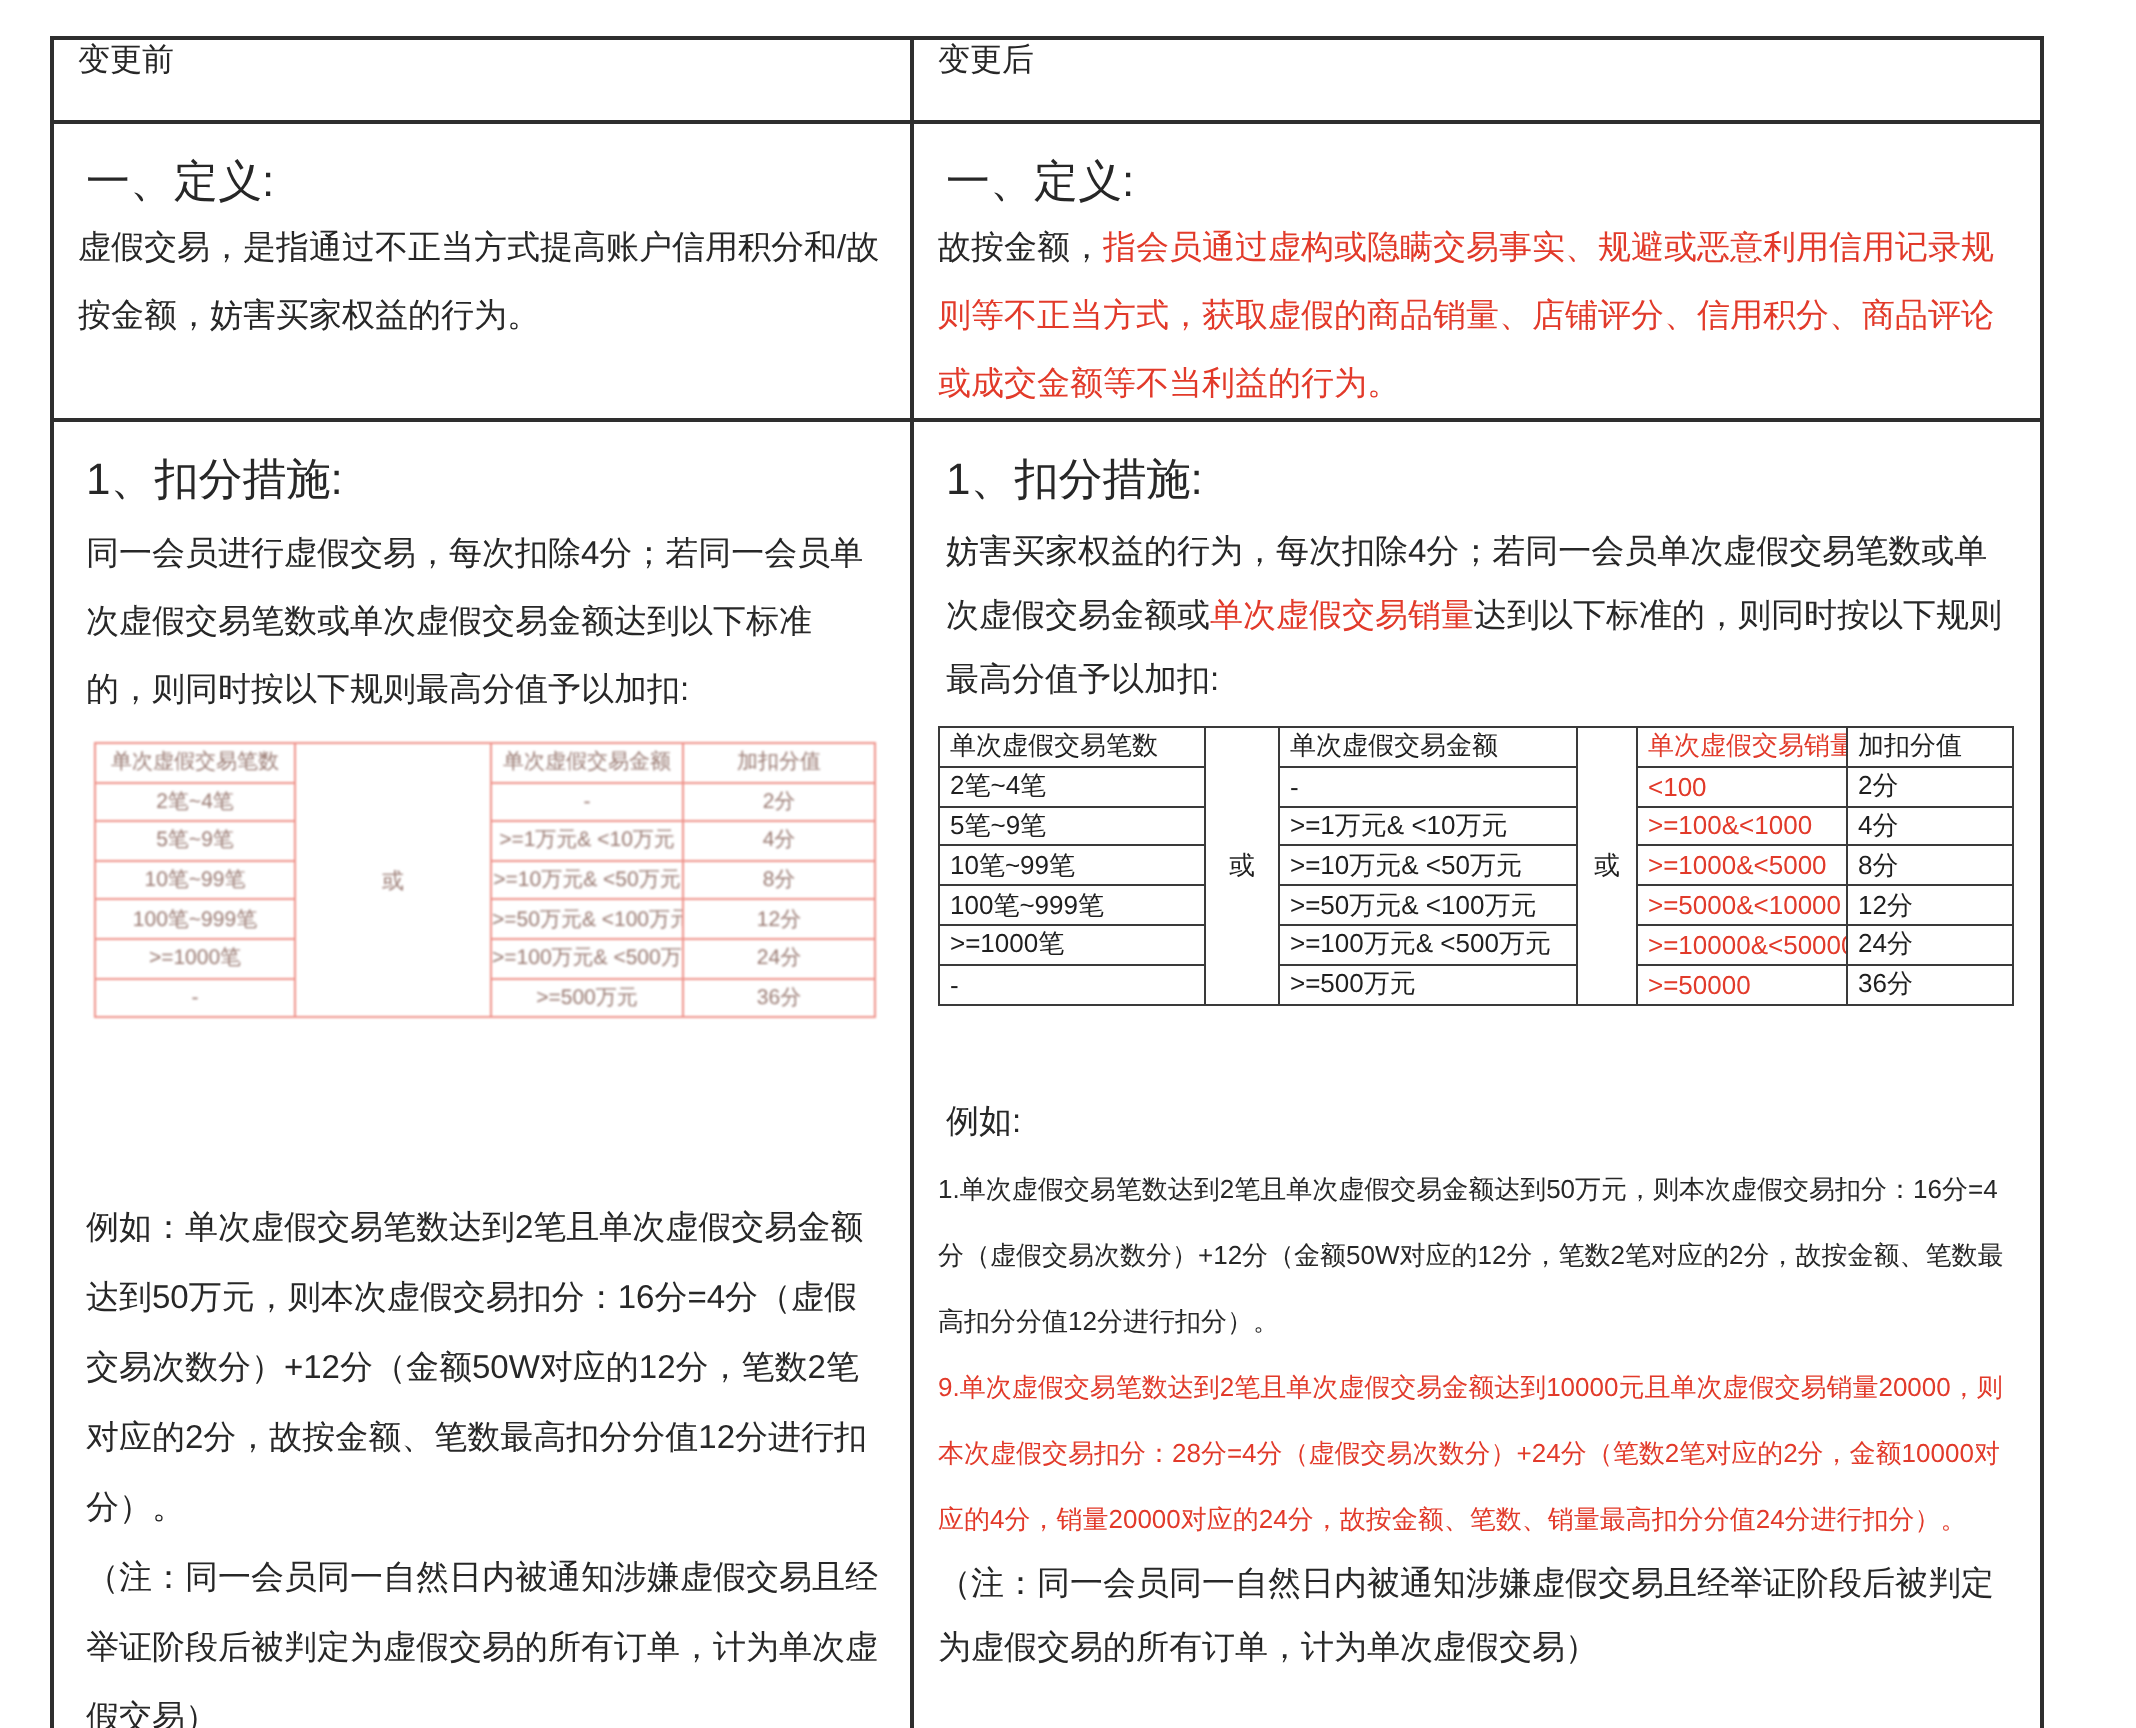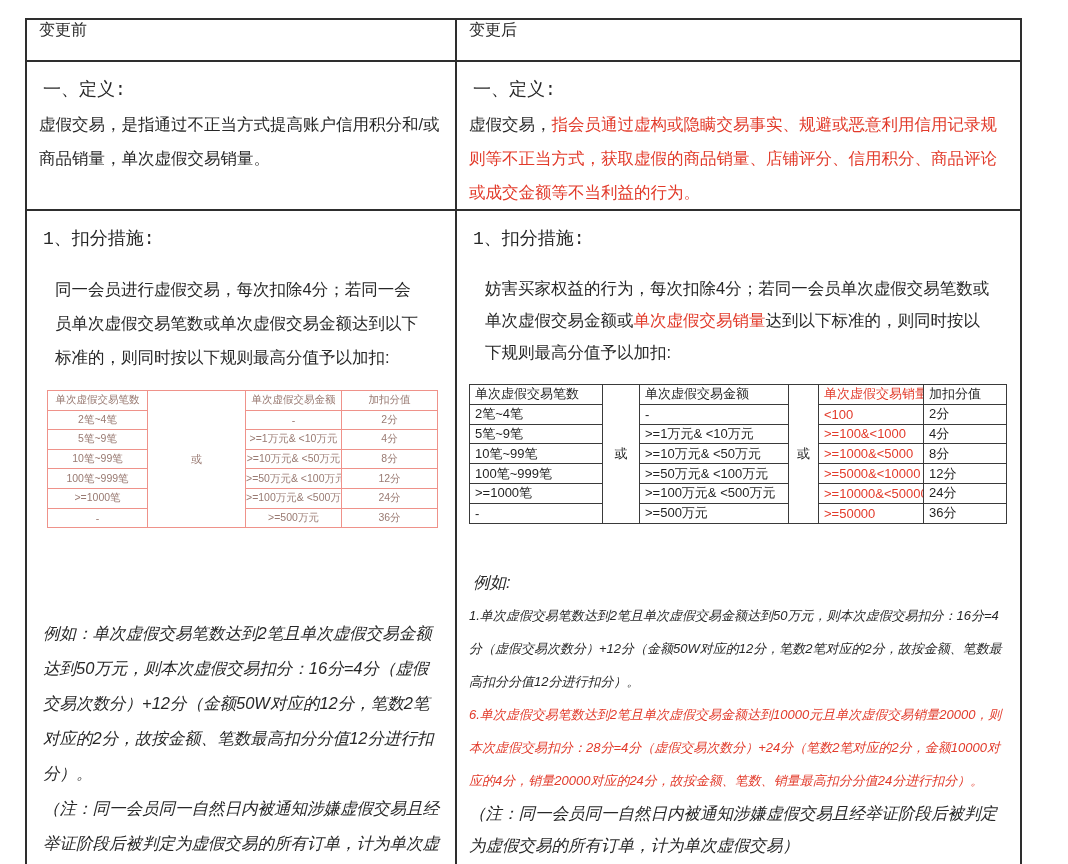--- a/index.html
+++ b/index.html
@@ -3,25 +3,25 @@
 <meta charset="utf-8">
 <style>
   html,body{margin:0;padding:0;background:#ffffff;}
   #page{position:relative;width:1068px;height:864px;background:#ffffff;overflow:hidden;
         font-family:"Liberation Sans","DejaVu Sans",sans-serif;color:#272727;}
   table.outer{position:absolute;left:25px;top:18px;width:995px;border-collapse:collapse;table-layout:fixed;}
   table.outer > tbody > tr > td{border:2px solid #2e2e2e;vertical-align:top;padding:0 14px 0 12px;overflow:hidden;}
   td.hdr{height:40px;vertical-align:middle;font-size:16px;padding-left:10px;}
   tr.def-row > td{height:147px;}
   tr.meas-row > td{height:645px;}
-  .sec-title{margin:12px 0 0 4px;line-height:33px;font-size:18px;font-family:Liberation Mono, monospace;}
-  .para{margin:16px;line-height:34px;font-size:16.5px;}
+  .sec-title{margin:12px 0 0 4px;line-height:33px;font-size:22px;}
+  .para{margin:4px;line-height:34px;font-size:16.5px;}
   .para-def{margin:0;line-height:34px;font-size:16.5px;}
   .red{color:#e23a2a;}
-  .italic{font-style:italic;}
+  .italic{}
   .ex-before{margin:88px 0 0 4px;line-height:35px;font-size:16.5px;}
   .note-before{margin:0 0 0 4px;line-height:35px;font-size:16.5px;}
   .ex-label{margin:42px 0 0 4px;line-height:33px;font-size:16.5px;}
   .ex-item{margin:0;line-height:33px;font-size:13px;}
   .note-after{margin:0;line-height:32px;font-size:16.5px;}
 
   
   table.mini-b{border-collapse:collapse;table-layout:fixed;width:390px;margin:9px 0 0 8px;filter:blur(0.45px);}
   table.mini-b td{border:1px solid #ef928a;font-size:10.5px;color:#997a72;text-align:center;
                   height:18.6px;padding:0;overflow:hidden;white-space:nowrap;}
@@ -44,25 +44,25 @@
       </colgroup>
     <tbody>
       <tr>
         <td class="hdr">变更前</td>
         <td class="hdr">变更后</td>
       </tr>
 
       <tr class="def-row">
         <td>
           <div class="sec-title">一、定义:</div>
-          <p class="para-def">虚假交易，是指通过不正当方式提高账户信用积分和/或商品销量，单次虚假交易销量。</p>
+          <p class="para-def">虚假交易，是指通过不正当方式提高账户信用积分和/故按金额，妨害买家权益的行为。</p>
         </td>
         <td>
           <div class="sec-title">一、定义:</div>
-          <p class="para-def"><span>虚假交易，</span><span class="red">指会员通过虚构或隐瞒交易事实、规避或恶意利用信用记录规则等不正当方式，获取虚假的商品销量、店铺评分、信用积分、商品评论或成交金额等不当利益的行为。</span></p>
+          <p class="para-def"><span>故按金额，</span><span class="red">指会员通过虚构或隐瞒交易事实、规避或恶意利用信用记录规则等不正当方式，获取虚假的商品销量、店铺评分、信用积分、商品评论或成交金额等不当利益的行为。</span></p>
         </td>
       </tr>
 
       <tr class="meas-row">
         <td>
           <div class="sec-title">1、扣分措施:</div>
           <p class="para">同一会员进行虚假交易，每次扣除4分；若同一会员单次虚假交易笔数或单次虚假交易金额达到以下标准的，则同时按以下规则最高分值予以加扣:</p>
 
           <table class="mini-b">
             <colgroup>
@@ -171,20 +171,20 @@
                 <td>-</td>
                 <td>&gt;=500万元</td>
                 <td class="redcell">&gt;=50000</td>
                 <td>36分</td>
               </tr>
             </tbody>
           </table>
 
           <p class="ex-label italic">例如:</p>
           <p class="ex-item italic">1.单次虚假交易笔数达到2笔且单次虚假交易金额达到50万元，则本次虚假交易扣分：16分=4分（虚假交易次数分）+12分（金额50W对应的12分，笔数2笔对应的2分，故按金额、笔数最高扣分分值12分进行扣分）。</p>
-          <p class="ex-item italic red">6.单次虚假交易笔数达到2笔且单次虚假交易金额达到10000元且单次虚假交易销量20000，则本次虚假交易扣分：28分=4分（虚假交易次数分）+24分（笔数2笔对应的2分，金额10000对应的4分，销量20000对应的24分，故按金额、笔数、销量最高扣分分值24分进行扣分）。</p>
+          <p class="ex-item italic red">9.单次虚假交易笔数达到2笔且单次虚假交易金额达到10000元且单次虚假交易销量20000，则本次虚假交易扣分：28分=4分（虚假交易次数分）+24分（笔数2笔对应的2分，金额10000对应的4分，销量20000对应的24分，故按金额、笔数、销量最高扣分分值24分进行扣分）。</p>
           <p class="note-after italic">（注：同一会员同一自然日内被通知涉嫌虚假交易且经举证阶段后被判定为虚假交易的所有订单，计为单次虚假交易）</p>
         </td>
       </tr>
 
     </tbody>
   </table>
 </div>
 
 </body></html>

